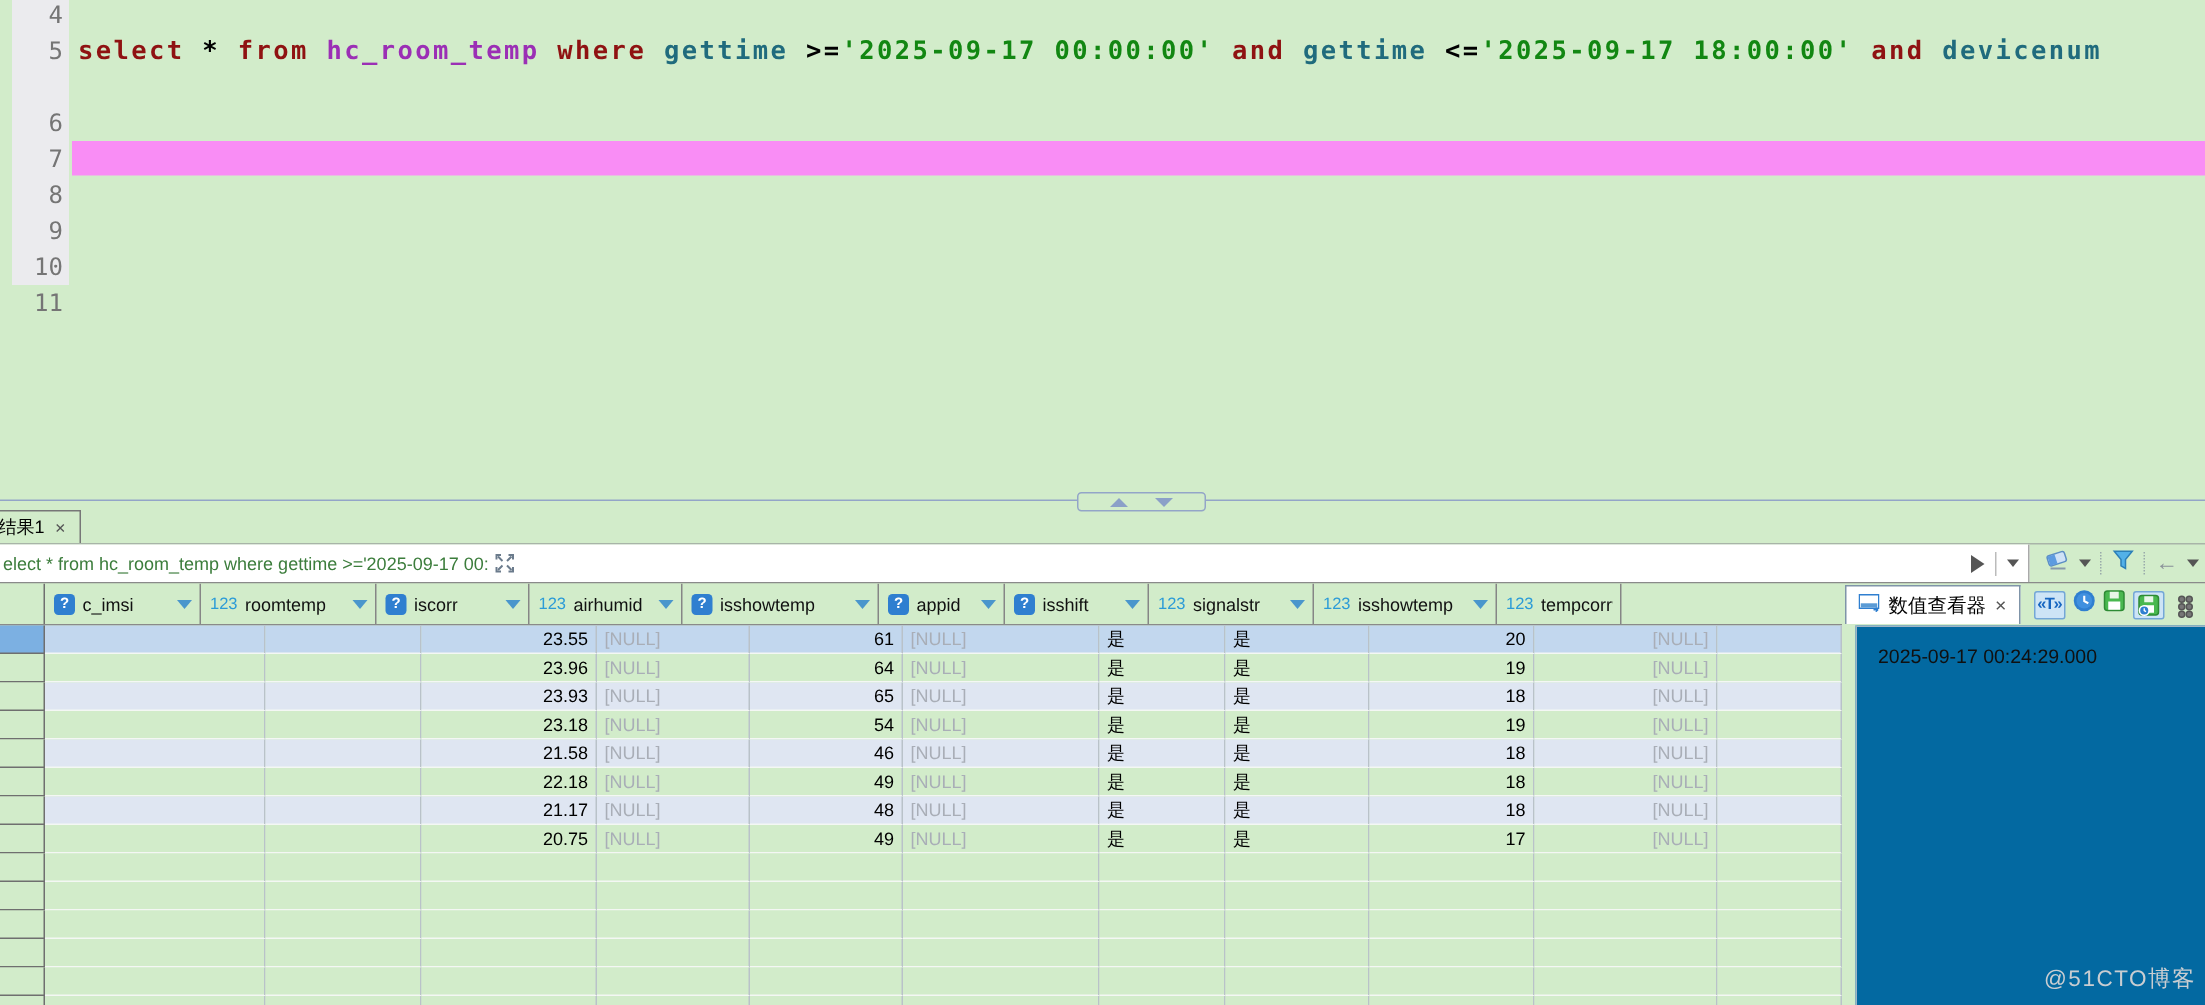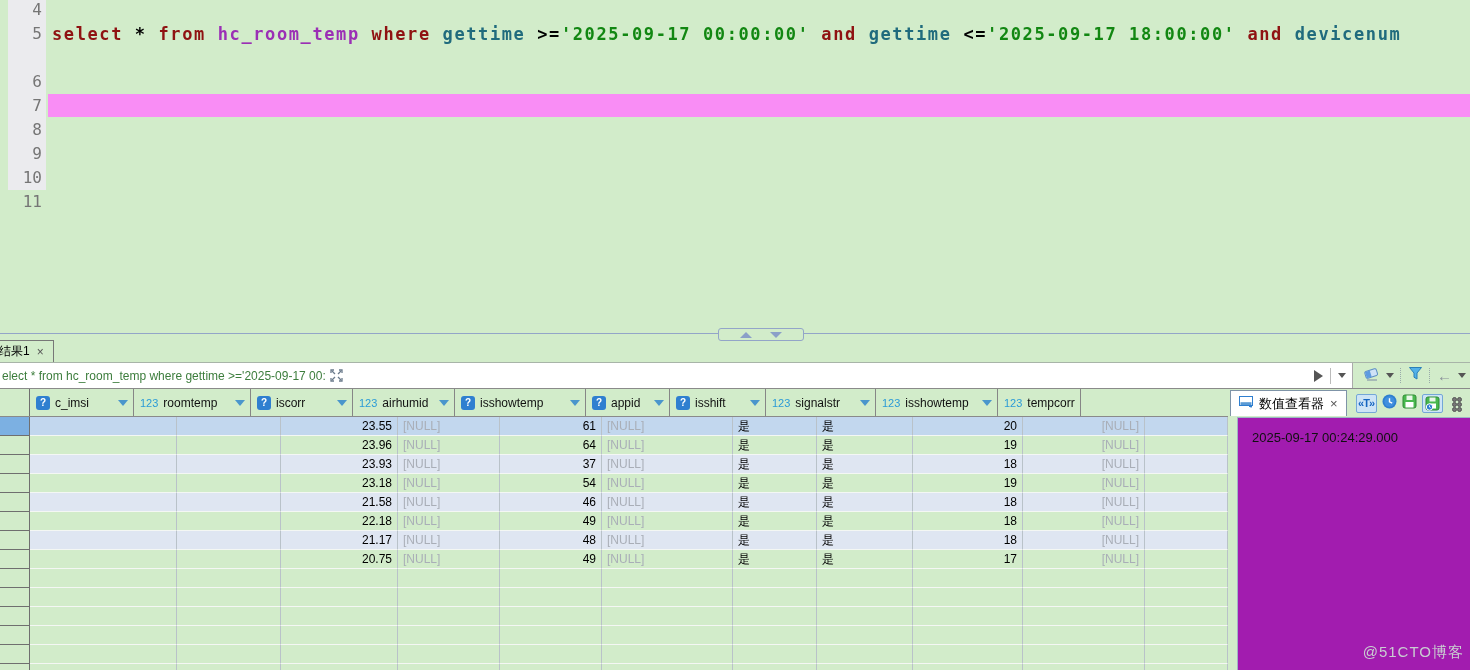--- a/index.html
+++ b/index.html
@@ -79,21 +79,21 @@
   .vp-tabrow{position:absolute;top:0;left:0;right:0;height:28px;display:flex;align-items:center;}
   .vp-tab{height:26px;margin-left:2px;background:#fff;border:1px solid #7f94a8;border-bottom:none;display:flex;align-items:center;
     gap:6px;padding:0 8px;font-size:13px;color:#000;box-sizing:border-box;}
   .vp-close{color:#555;font-size:13px;}
   .vp-tools{display:flex;align-items:center;gap:5px;margin-left:9px;}
   .iconbox{display:flex;align-items:center;justify-content:center;width:21px;height:19px;background:#cde4f6;
     border:1px solid #74a7d7;border-radius:2px;box-sizing:border-box;}
   .tlabel{color:#1565c0;font-weight:bold;font-size:11px;letter-spacing:-1px;}
   .grip{display:grid;grid-template-columns:3px 3px;grid-auto-rows:3px;gap:2px;margin-left:4px;}
   .grip i{width:3px;height:3px;border-radius:50%;background:#777;border:0.5px solid #555;}
-  .vp-content{position:absolute;left:9px;top:28px;right:0;bottom:0;background:#a21caf;border-left:1px solid #9fb6c6;border-top:1px solid #9fb6c6;}
+  .vp-content{position:absolute;left:9px;top:28px;right:0;bottom:0;background:#0369a1;border-left:1px solid #9fb6c6;border-top:1px solid #9fb6c6;}
   .vp-value{padding:12px 0 0 14px;font-size:13px;color:#101010;}
   .watermark{position:absolute;right:6px;bottom:8px;color:#c9cdd1;font-size:15px;letter-spacing:1px;}
 </style>
 </head>
 <body>
 
 <div class="screen">
 
   <div class="editor">
     <div class="gutter-strip"></div>
@@ -254,21 +254,21 @@
         <div class="gcell num" style="width: 110px;">19</div>
         <div class="gcell num nul" style="width: 122px;">[NULL]</div>
         <div class="gcell" style="width: 83px;"></div>
       </div>
       <div class="grow r-lav">
         <div class="gutcell"></div>
         <div class="gcell" style="width: 147px;"></div>
         <div class="gcell" style="width: 104px;"></div>
         <div class="gcell num" style="width: 117px;">23.93</div>
         <div class="gcell nul" style="width: 102px;">[NULL]</div>
-        <div class="gcell num" style="width: 102px;">37</div>
+        <div class="gcell num" style="width: 102px;">65</div>
         <div class="gcell nul" style="width: 131px;">[NULL]</div>
         <div class="gcell" style="width: 84px;">是</div>
         <div class="gcell" style="width: 96px;">是</div>
         <div class="gcell num" style="width: 110px;">18</div>
         <div class="gcell num nul" style="width: 122px;">[NULL]</div>
         <div class="gcell" style="width: 83px;"></div>
       </div>
       <div class="grow r-grn">
         <div class="gutcell"></div>
         <div class="gcell" style="width: 147px;"></div>

